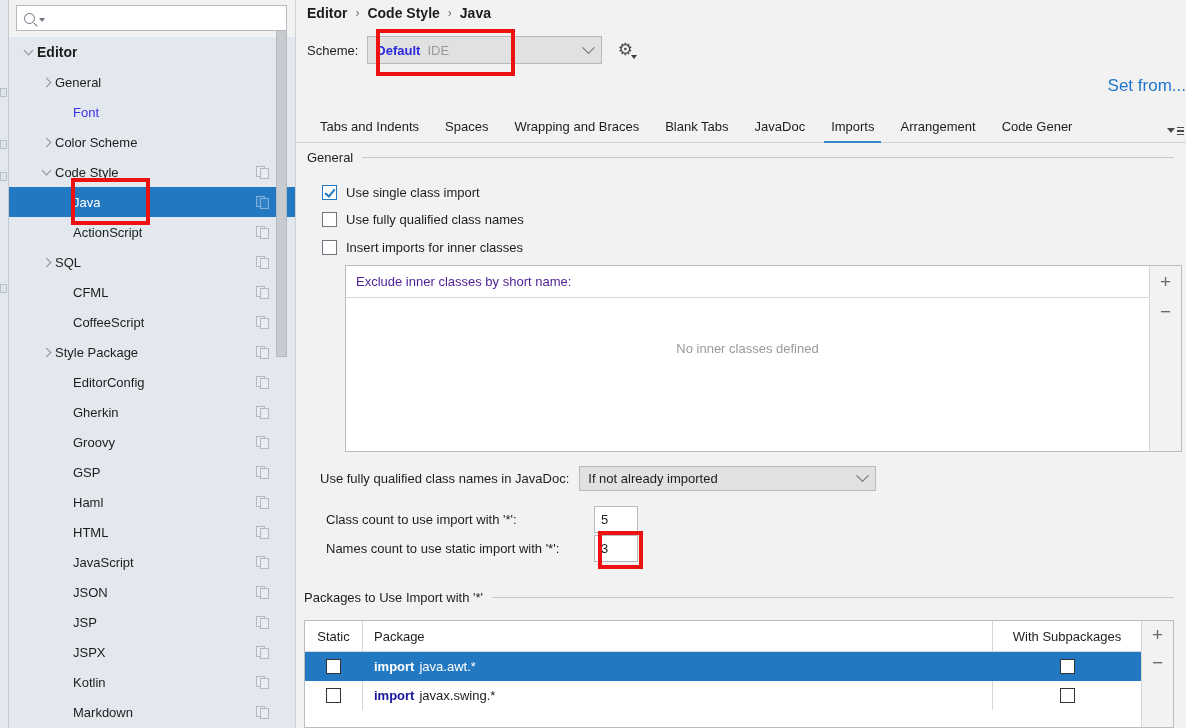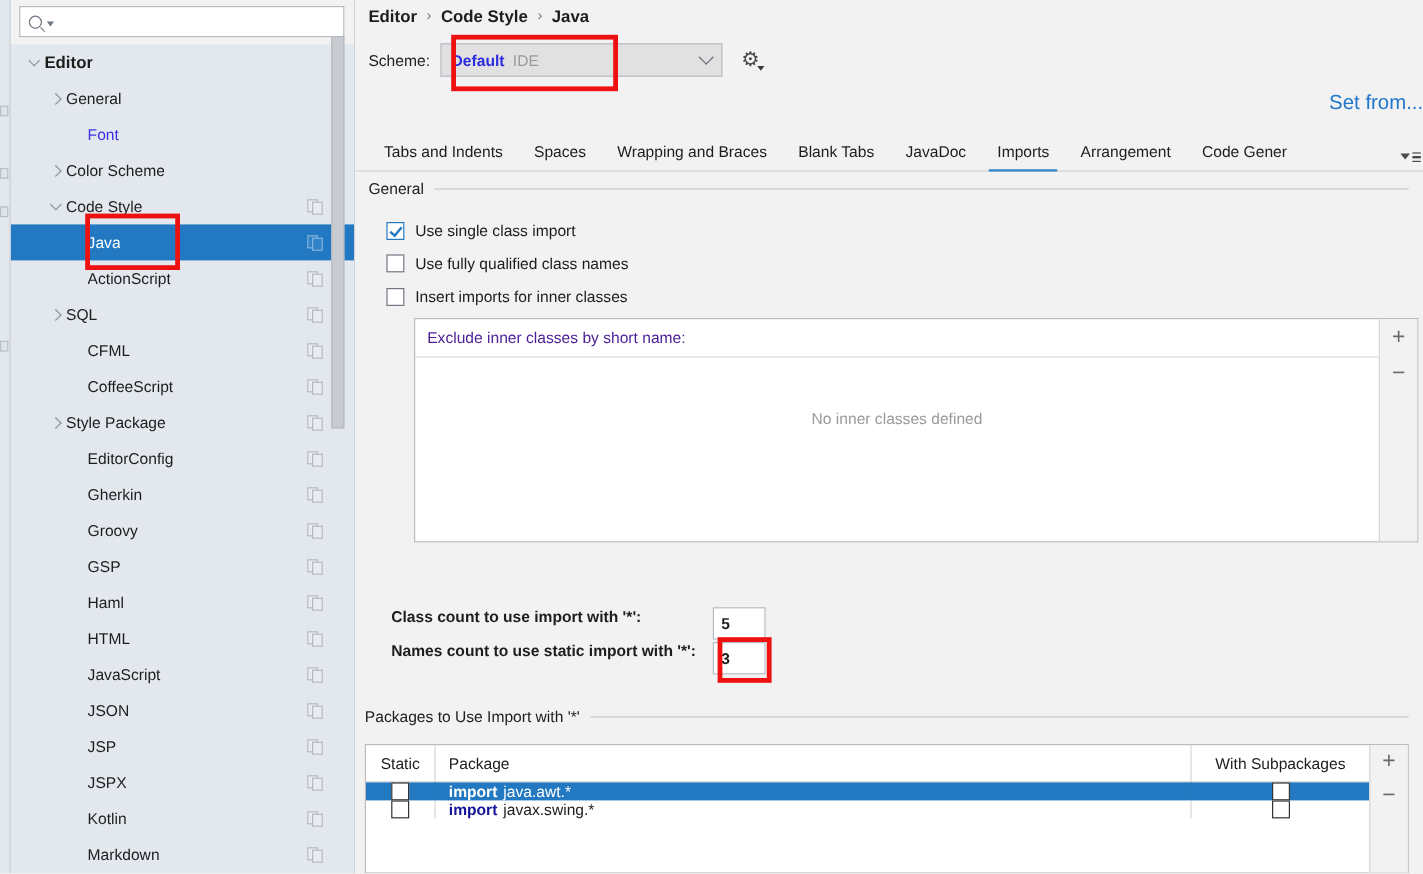--- a/index.html
+++ b/index.html
@@ -424,22 +424,22 @@
     display: flex;
     align-items: center;
     padding: 0 8px;
     font-size: 13px;
   }
 
   .count-row {
     position: absolute;
     left: 30px;
     display: flex;
-    font-size: 13px;
-    font-weight: bold;
+    align-items: center;
+    font-size: 13px;
   }
   .count-label { width: 268px; }
   .num-field {
     width: 44px;
     height: 27px;
     background: #ffffff;
     border: 1px solid #b6bbc2;
     box-sizing: border-box;
     display: flex;
     align-items: center;
@@ -476,21 +476,21 @@
     display: flex;
     align-items: center;
     border-bottom: 1px solid #d6d6d6;
     font-size: 13px;
     flex: none;
   }
   .col-static { width: 58px; flex: none; text-align: center; border-right: 1px solid #d6d6d6; height: 100%; display: flex; align-items: center; justify-content: center; box-sizing: border-box; }
   .col-pkg { flex: 1; padding-left: 11px; height: 100%; display: flex; align-items: center; box-sizing: border-box; border-right: 1px solid #d6d6d6;}
   .col-sub { width: 148px; flex: none; display: flex; align-items: center; justify-content: center; height: 100%; box-sizing: border-box;}
   .pkg-row {
-    height: 15px;
+    height: 29px;
     display: flex;
     align-items: flex-end;
     font-size: 13px;
     flex: none;
   }
   .pkg-row.selected { background: #2379c1; color: #ffffff; }
   .pkg-row.selected .col-static,
   .pkg-row.selected .col-pkg { border-right-color: #2379c1; }
   .pkg-row .cb2 {
     width: 15px; height: 15px;
@@ -794,20 +794,27 @@
       <div class="exclude-main">
         <div class="exclude-header">Exclude inner classes by short name:</div>
         <div class="exclude-empty">No inner classes defined</div>
       </div>
       <div class="side-buttons">
         <div class="sbtn">+</div>
         <div class="sbtn minus">−</div>
       </div>
     </div>
 
+    <div class="fqcn-row">
+      <span>Use fully qualified class names in JavaDoc:</span>
+      <div class="fqcn-combo">
+        <span>If not already imported</span>
+        <span class="combo-arrow" style="margin-left:auto"></span>
+      </div>
+    </div>
 
     <div class="count-row" style="top:506px">
       <span class="count-label">Class count to use import with '*':</span>
       <div class="num-field">5</div>
     </div>
     <div class="count-row" style="top:535px">
       <span class="count-label">Names count to use static import with '*':</span>
       <div class="num-field">3</div>
     </div>
 

